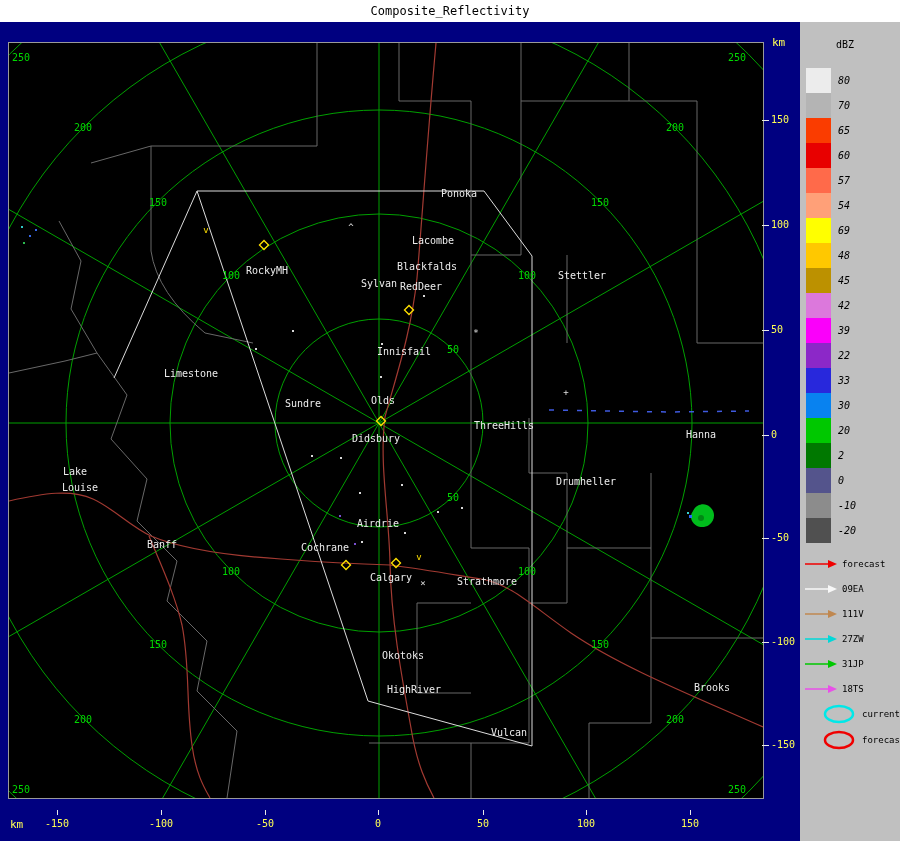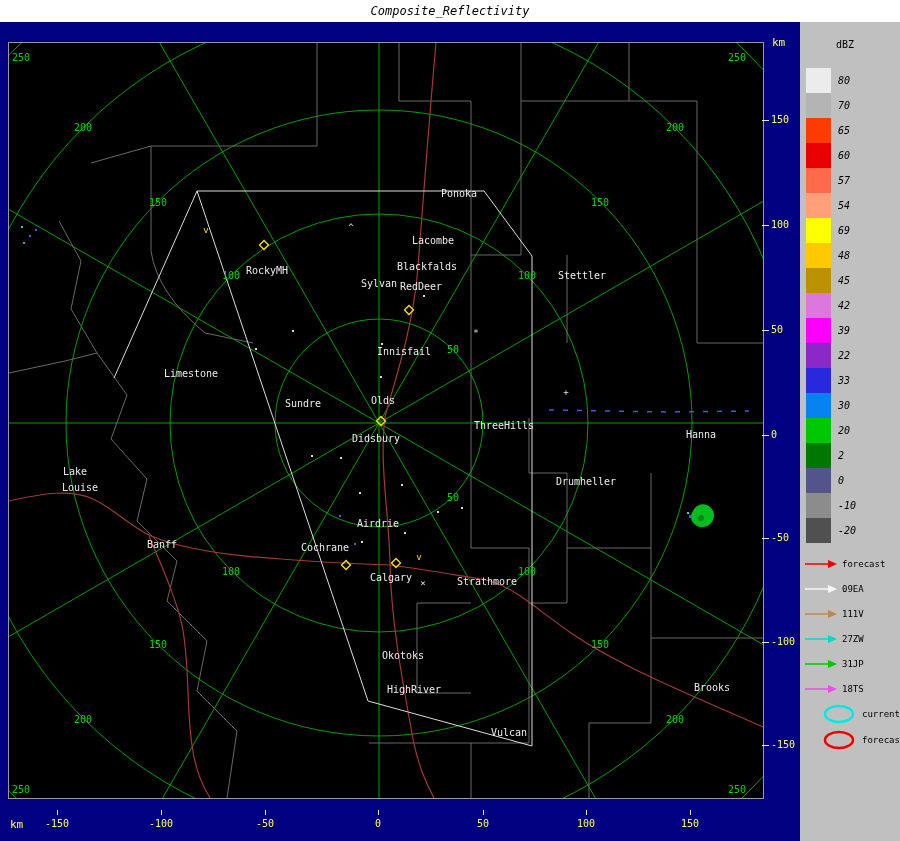--- a/index.html
+++ b/index.html
@@ -1,19 +1,19 @@
 <!DOCTYPE html>
 <html style="--chrome-bg: #000080; --text-yellow: #ffff54; --ring-green: #00a000; --label-green: #00d800; --boundary-gray: #686868; --road-red: #a23a32; --coverage-white: #dcdcdc; --panel-gray: #c0c0c0; --marker-yellow: #ffe000;"><head>
 <meta charset="utf-8">
 <style>
   html,body{margin:0;padding:0;background:#222;}
   .stage{position:relative;width:900px;height:841px;overflow:hidden;
          font-family:"DejaVu Sans Mono",monospace;background:var(--chrome-bg,#000080);}
   .titlebar{position:absolute;left:0;top:0;width:900px;height:22px;background:#ffffff;
-            color:#000;font-size:12px;line-height:22px;text-align:center;font-style:italic;}
+            color:#000;font-size:12px;line-height:22px;text-align:center;}
   .timestamp{position:absolute;left:10px;top:36px;color:var(--text-yellow,#ffff54);font-size:12px;}
   .km-top{position:absolute;left:772px;top:36px;color:var(--text-yellow,#ffff54);font-size:11px;}
   .plot{position:absolute;left:8px;top:42px;width:754px;height:755px;background:#000;
         border:1px solid #9a9a9a;box-sizing:content-box;}
   .plot svg{display:block;}
   .ring,.radial{fill:none;stroke:var(--ring-green,#00a000);stroke-width:1;}
   .county{fill:none;stroke:var(--boundary-gray,#686868);stroke-width:1;}
   .road{fill:none;stroke:var(--road-red,#a23a32);stroke-width:1.2;}
   .coverage{fill:none;stroke:var(--coverage-white,#dcdcdc);stroke-width:1;}
   .river{fill:none;stroke:#3f5ae0;stroke-width:1.5;stroke-dasharray:5 9;}

